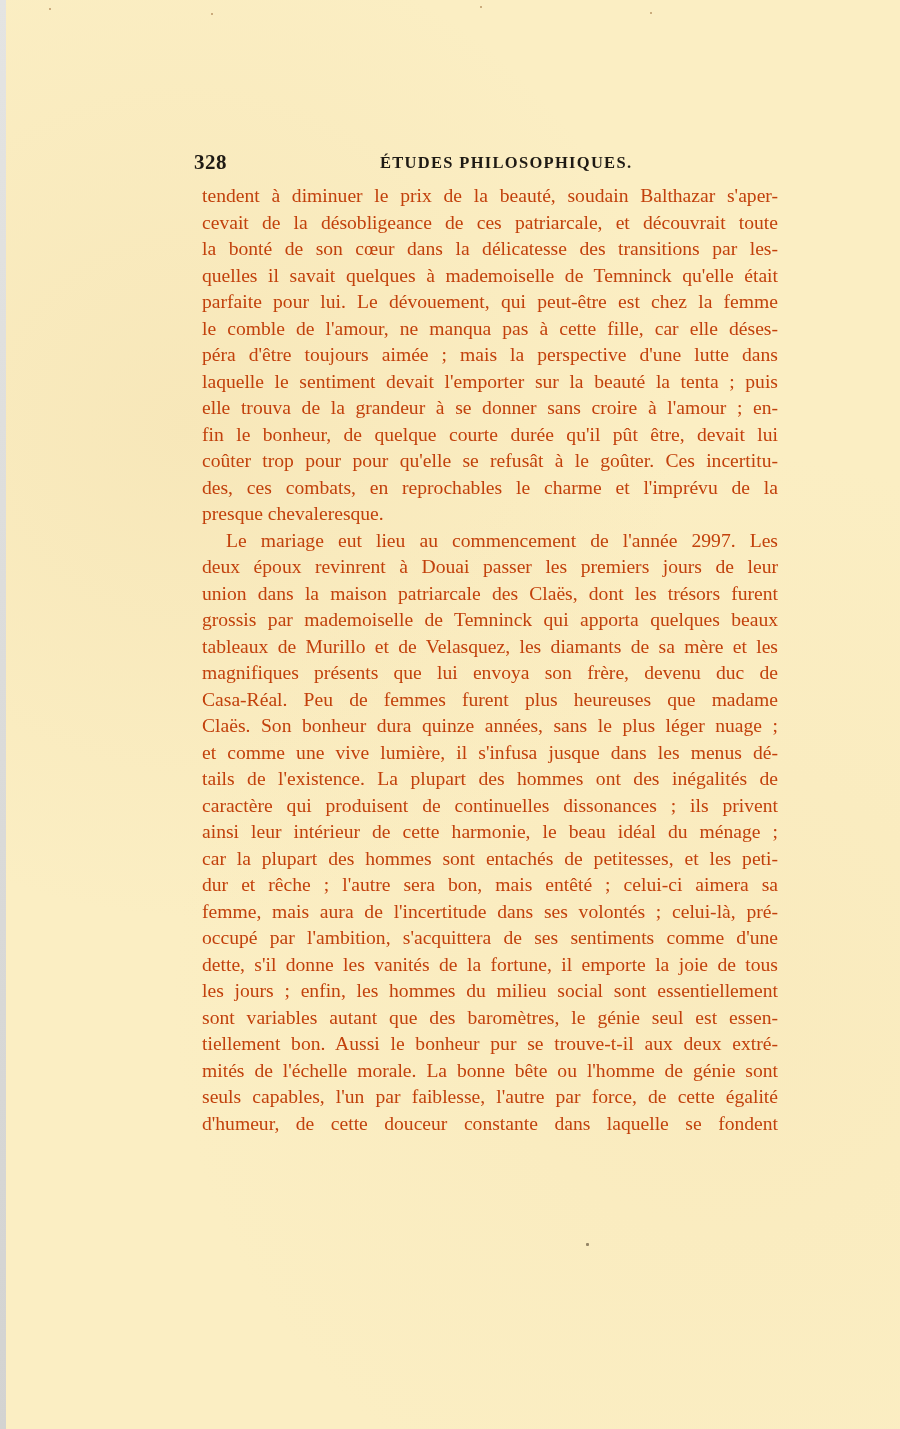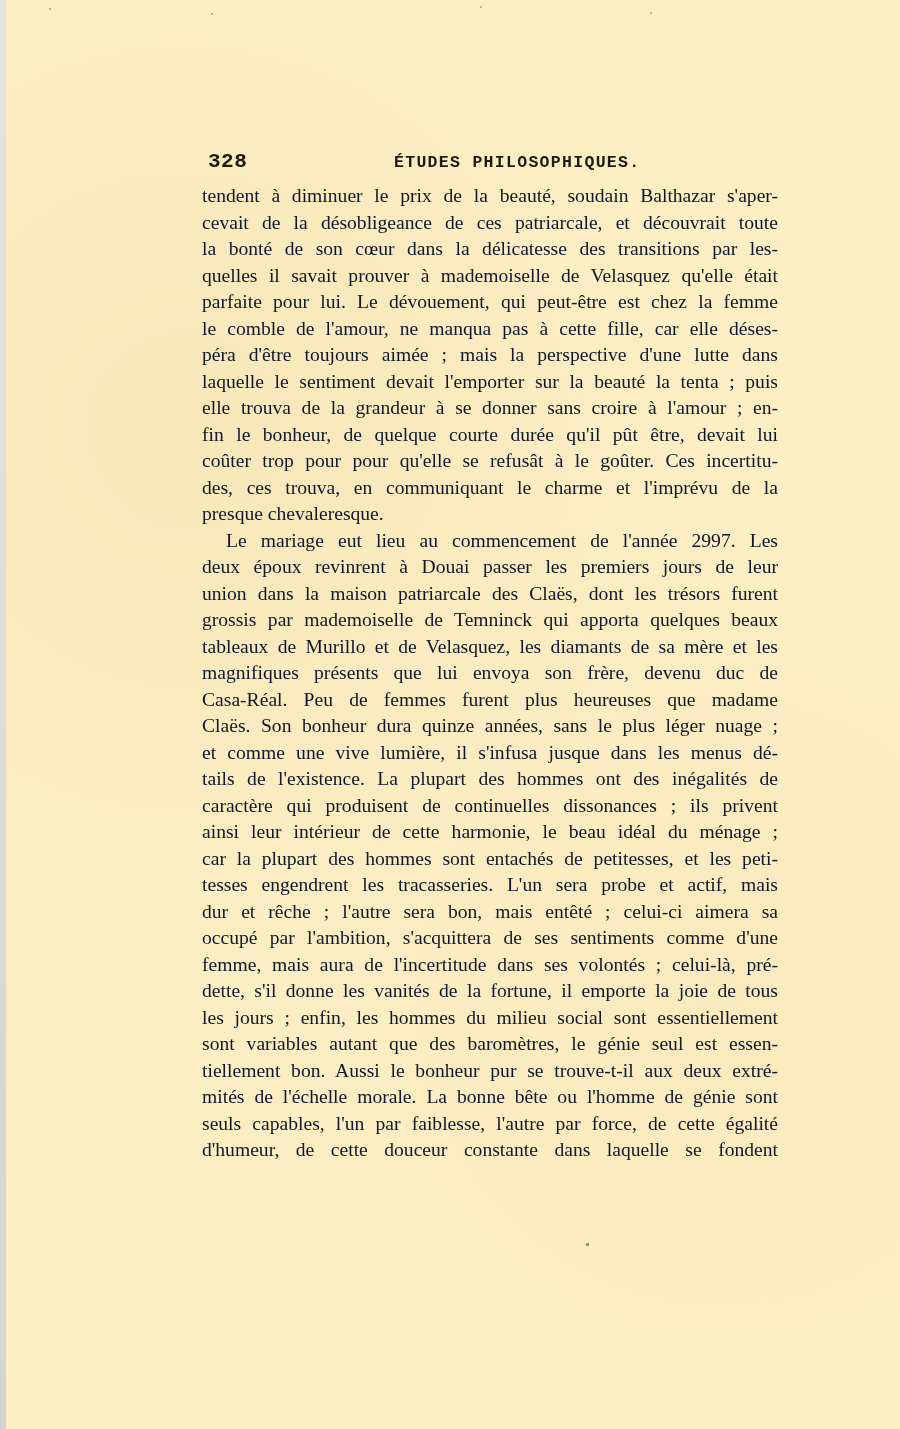--- a/index.html
+++ b/index.html
@@ -28,25 +28,25 @@
       position: absolute;
       left: 0;
       top: 0;
       width: 12px;
       height: 1429px;
       background: linear-gradient(to bottom, #e4e4e2 0%, #d3d3d1 100%);
       clip-path: polygon(0 0, 50% 0, 100% 100%, 0 100%);
     }
     .running-head {
       position: absolute;
-      left: 208px;
+      left: 194px;
       top: 150px;
       width: 576px;
       height: 28px;
-      font-family: Liberation Mono, monospace;
+      font-family: Liberation Serif, serif;
       color: #1e1a14;
     }
     .page-number {
       position: absolute;
       left: 0;
       top: 0;
       font-size: 21px;
       font-weight: bold;
       letter-spacing: 0.5px;
     }
@@ -59,21 +59,21 @@
       letter-spacing: 1.3px;
       margin-left: 48px;
     }
     .text-block {
       position: absolute;
       left: 202px;
       top: 183px;
       width: 576px;
       font-family: "Liberation Serif", "DejaVu Serif", serif;
       font-size: 19.6px;
-      color: #0f172a;
+      color: #c2410c;
     }
     .line {
       display: block;
       height: 26.5px;
       line-height: 26.5px;
       white-space: nowrap;
       text-align: justify;
       text-align-last: justify;
       font-stretch: condensed;
     }
@@ -108,49 +108,48 @@
 <div class="running-head">
   <span class="page-number">328</span>
   <span class="running-title">ÉTUDES PHILOSOPHIQUES.</span>
 </div>
 
 <div class="text-block" id="text-block">
     <div>
       <span class="line">tendent à diminuer le prix de la beauté, soudain Balthazar s'aper-</span>
       <span class="line">cevait de la désobligeance de ces patriarcale, et découvrait toute</span>
       <span class="line">la bonté de son cœur dans la délicatesse des transitions par les-</span>
-      <span class="line">quelles il savait prouver à mademoiselle de Velasquez qu'elle était</span>
+      <span class="line">quelles il savait quelques à mademoiselle de Temninck qu'elle était</span>
       <span class="line">parfaite pour lui. Le dévouement, qui peut-être est chez la femme</span>
       <span class="line">le comble de l'amour, ne manqua pas à cette fille, car elle déses-</span>
       <span class="line">péra d'être toujours aimée ; mais la perspective d'une lutte dans</span>
       <span class="line">laquelle le sentiment devait l'emporter sur la beauté la tenta ; puis</span>
       <span class="line">elle trouva de la grandeur à se donner sans croire à l'amour ; en-</span>
       <span class="line">fin le bonheur, de quelque courte durée qu'il pût être, devait lui</span>
       <span class="line">coûter trop pour pour qu'elle se refusât à le goûter. Ces incertitu-</span>
-      <span class="line">des, ces trouva, en communiquant le charme et l'imprévu de la</span>
+      <span class="line">des, ces combats, en reprochables le charme et l'imprévu de la</span>
       <span class="line last">presque chevaleresque.</span>
     </div>
     <div>
       <span class="line indent">Le mariage eut lieu au commencement de l'année 2997. Les</span>
       <span class="line">deux époux revinrent à Douai passer les premiers jours de leur</span>
       <span class="line">union dans la maison patriarcale des Claës, dont les trésors furent</span>
       <span class="line">grossis par mademoiselle de Temninck qui apporta quelques beaux</span>
       <span class="line">tableaux de Murillo et de Velasquez, les diamants de sa mère et les</span>
       <span class="line">magnifiques présents que lui envoya son frère, devenu duc de</span>
       <span class="line">Casa-Réal. Peu de femmes furent plus heureuses que madame</span>
       <span class="line">Claës. Son bonheur dura quinze années, sans le plus léger nuage ;</span>
       <span class="line">et comme une vive lumière, il s'infusa jusque dans les menus dé-</span>
       <span class="line">tails de l'existence. La plupart des hommes ont des inégalités de</span>
       <span class="line">caractère qui produisent de continuelles dissonances ; ils privent</span>
       <span class="line">ainsi leur intérieur de cette harmonie, le beau idéal du ménage ;</span>
       <span class="line">car la plupart des hommes sont entachés de petitesses, et les peti-</span>
-      <span class="line">tesses engendrent les tracasseries. L'un sera probe et actif, mais</span>
       <span class="line">dur et rêche ; l'autre sera bon, mais entêté ; celui-ci aimera sa</span>
+      <span class="line">femme, mais aura de l'incertitude dans ses volontés ; celui-là, pré-</span>
       <span class="line">occupé par l'ambition, s'acquittera de ses sentiments comme d'une</span>
-      <span class="line">femme, mais aura de l'incertitude dans ses volontés ; celui-là, pré-</span>
       <span class="line">dette, s'il donne les vanités de la fortune, il emporte la joie de tous</span>
       <span class="line">les jours ; enfin, les hommes du milieu social sont essentiellement</span>
       <span class="line">sont variables autant que des baromètres, le génie seul est essen-</span>
       <span class="line">tiellement bon. Aussi le bonheur pur se trouve-t-il aux deux extré-</span>
       <span class="line">mités de l'échelle morale. La bonne bête ou l'homme de génie sont</span>
       <span class="line">seuls capables, l'un par faiblesse, l'autre par force, de cette égalité</span>
       <span class="line">d'humeur, de cette douceur constante dans laquelle se fondent</span>
     </div>
   </div>
 

